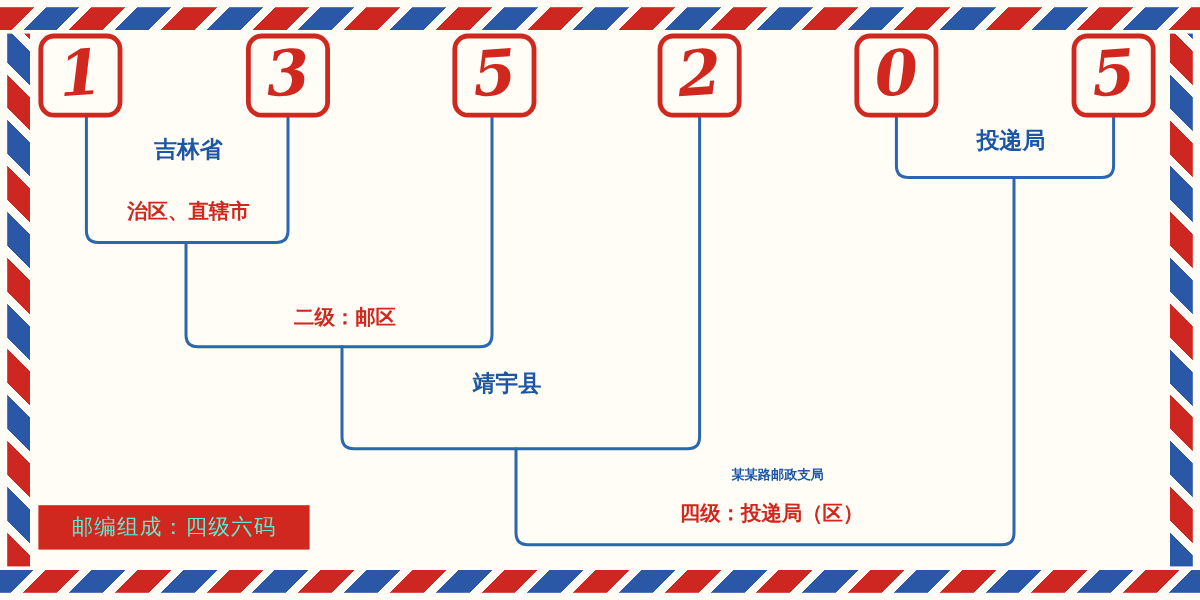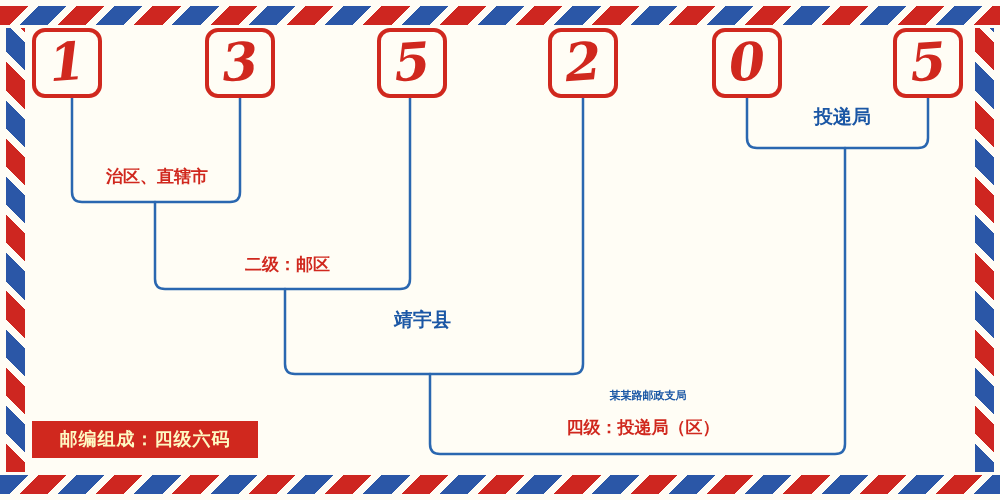--- a/index.html
+++ b/index.html
@@ -49,22 +49,22 @@
   
   .lines{position:absolute;left:0;top:0;}
   .lines path{stroke:#2a67b0;stroke-width:2.5;fill:none;stroke-linecap:round;}
   
   .lbl{position:absolute;text-align:center;white-space:nowrap;}
   .lbl-blue{color:#1b57a5;font-weight:bold;font-size:19px;}
   .lbl-red{color:#d0281e;font-weight:bold;font-size:17px;}
   .footer-box{
     position:absolute;left:32px;top:421px;
     width:226px;height:37px;line-height:37px;
-    background:#d0281e;color:#fef9c3;
-    font-weight:bold;font-size:18px;text-align:center;
+    background:#d0281e;color:#5eead4;
+    font-weight:normal;font-size:18px;text-align:center;
     letter-spacing:1px;
   }
 </style>
 </head>
 <body>
 
 <div class="page">
 
   <div class="band band-top"></div>
   <div class="band band-bottom"></div>
@@ -91,20 +91,21 @@
   <div class="digit-box" style="left:548px">
     <span class="digit">2</span>
   </div>
   <div class="digit-box" style="left:712px">
     <span class="digit">0</span>
   </div>
   <div class="digit-box" style="left:893px">
     <span class="digit">5</span>
   </div>
 
+  <div class="lbl lbl-blue" style="left:62px;top:112px;width:190px;">吉林省</div>
   <div class="lbl lbl-red" style="left:62px;top:165px;width:190px;">治区、直辖市</div>
 
   <div class="lbl lbl-red" style="left:165px;top:253px;width:245px;">二级：邮区</div>
 
   <div class="lbl lbl-blue" style="left:330px;top:307px;width:185px;">靖宇县</div>
 
   <div class="lbl lbl-blue" style="left:757px;top:104px;width:171px;">投递局</div>
 
   <div class="lbl lbl-blue" style="left:548px;top:388px;width:200px;font-size:11px;">某某路邮政支局</div>
   <div class="lbl lbl-red" style="left:493px;top:416px;width:300px;">四级：投递局（区）</div>

